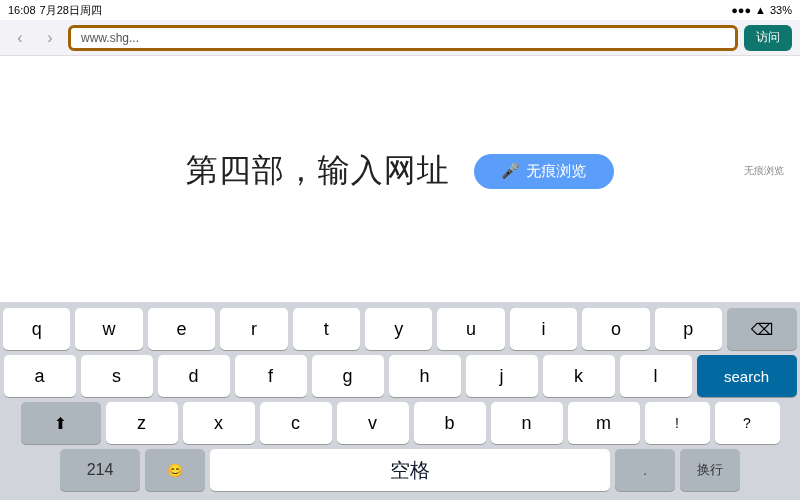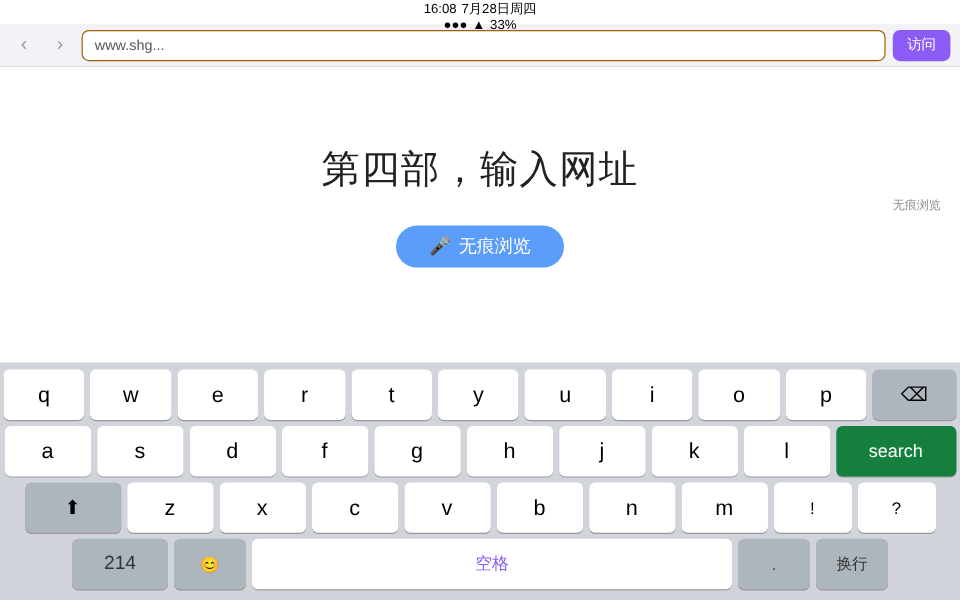--- a/index.html
+++ b/index.html
@@ -16,21 +16,20 @@
     #status-bar {
       height: 20px;
       background: #fff;
       display: flex;
       align-items: center;
       justify-content: space-between;
       padding: 0 8px;
       font-size: 11px;
       color: #000;
       border-bottom: none;
-      flex-direction: column;
     }
     .status-left { display: flex; align-items: center; gap: 4px; }
     .status-right { display: flex; align-items: center; gap: 4px; font-size: 11px; }
 
     
     #browser-toolbar {
       height: 36px;
       background: #f2f2f7;
       display: flex;
       align-items: center;
@@ -42,47 +41,47 @@
       width: 24px; height: 24px;
       display: flex; align-items: center; justify-content: center;
       color: #999;
       font-size: 16px;
       cursor: pointer;
     }
     #url-bar {
       flex: 1;
       height: 26px;
       background: #fff;
-      border: 1px solid #a16207;
+      border: 3px solid #a16207;
       border-radius: 6px;
       display: flex;
       align-items: center;
       padding: 0 10px;
       font-size: 12px;
       color: #555;
     }
     #visit-btn {
       height: 26px;
-      background: #8b5cf6;
+      background: #0f766e;
       color: #fff;
       border: none;
       border-radius: 6px;
       padding: 0 12px;
       font-size: 12px;
       cursor: pointer;
       white-space: nowrap;
       text-align: center;
     }
 
     
     #page-content {
       height: 230px;
       background: #fff;
       display: flex;
-      flex-direction: column;
+      flex-direction: row;
       align-items: center;
       justify-content: center;
       gap: 24px;
       position: relative;
     }
 
     #page-title {
       font-size: 32px;
       font-weight: 400;
       color: #222;
@@ -149,21 +148,21 @@
     .key.special {
       background: #adb5bd;
       font-size: 13px;
       color: #333;
       min-width: 50px;
       max-width: 60px;
       flex: 0.8;
     }
 
     .key.search-key {
-      background: #15803d;
+      background: #0369a1;
       color: #fff;
       font-size: 15px;
       min-width: 90px;
       max-width: 100px;
       flex: 1.4;
     }
 
     .key.backspace-key {
       background: #adb5bd;
       min-width: 70px;
@@ -174,22 +173,22 @@
     .key.shift-key, .key.more-key {
       background: #adb5bd;
       min-width: 70px;
       max-width: 80px;
       font-size: 16px;
     }
 
     .key.spacebar {
       flex: 5;
       max-width: 400px;
-      font-size: 14px;
-      color: #8b5cf6;
+      font-size: 20px;
+      color: #0f172a;
     }
 
     .key.punctuation {
       flex: 0.8;
       max-width: 65px;
       font-size: 14px;
     }
   </style>
 </head>
 <body>

